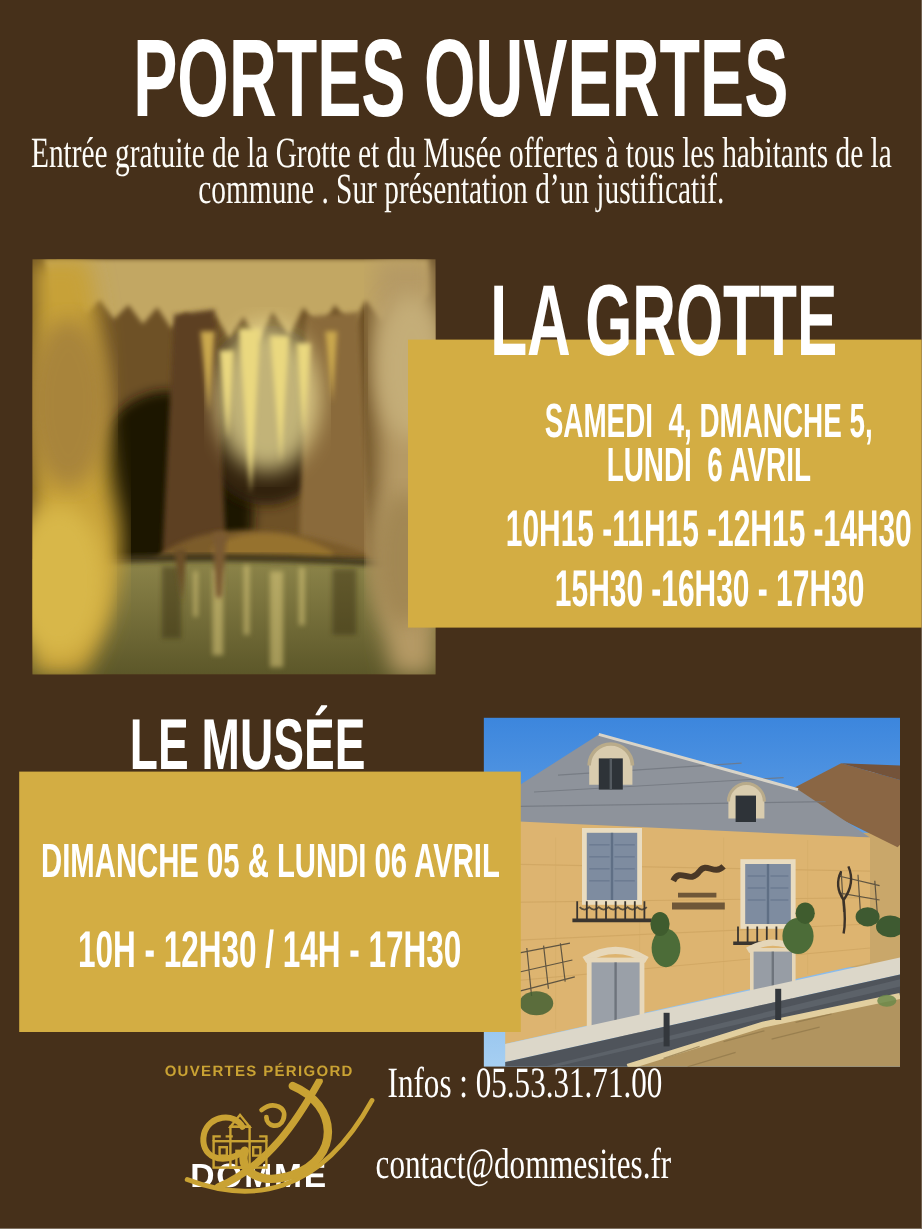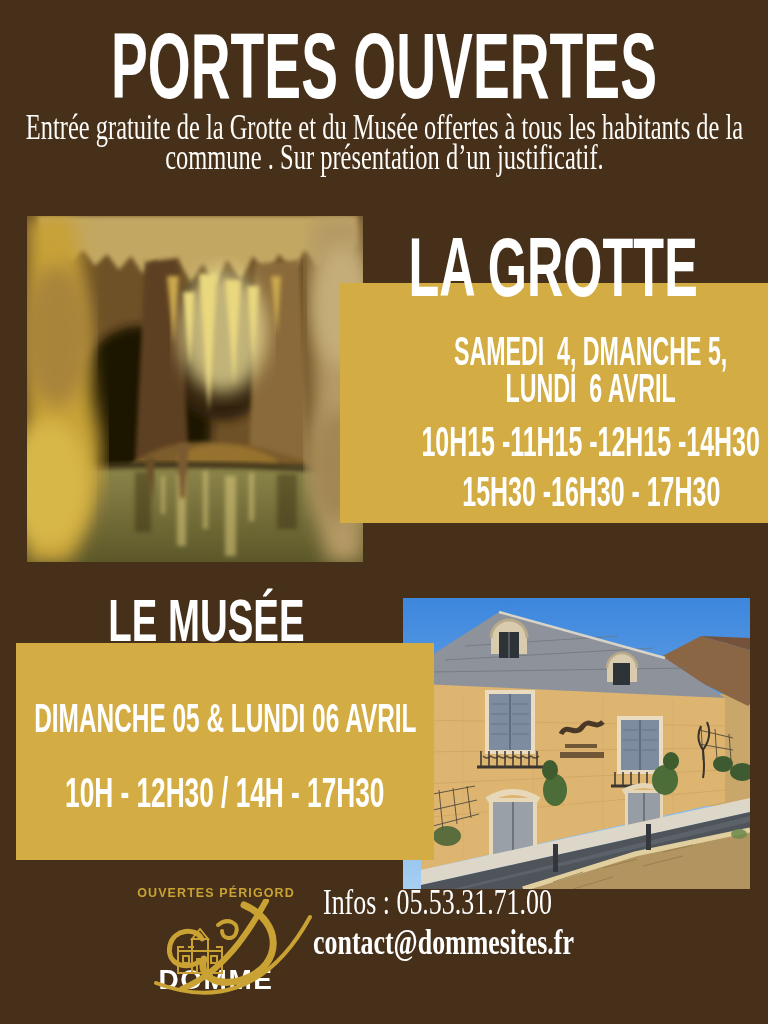--- a/index.html
+++ b/index.html
@@ -38,21 +38,21 @@
   .region{left:104px;top:886px;width:224px;font-weight:700;font-size:12.5px;
           letter-spacing:1.1px;color:var(--logo-gold,#c9a233);}
   .logo-svg{position:absolute;left:148px;top:899px;z-index:2;}
   .brand{left:104px;top:964px;width:224px;font-weight:700;font-size:28px;
          letter-spacing:1.5px;color:var(--text,#fff);}
   .brand-sub{position:absolute;left:240px;top:1028px;font-style:italic;font-weight:700;
              font-size:20px;color:var(--logo-gold,#c9a233);letter-spacing:.5px;}
   .contact{position:absolute;font-family:"Liberation Serif",serif;font-size:36px;
            line-height:1;color:var(--text,#fff);}
   .infos{left:323px;top:884px;}
-  .email{left:313px;top:924px;font-weight:bold;}
+  .email{left:313px;top:952px;}
 </style>
 </head>
 <body>
 
 <div class="poster">
 
   <div class="flexline title">
     <span class="cx cx60">PORTES OUVERTES</span>
   </div>
 

